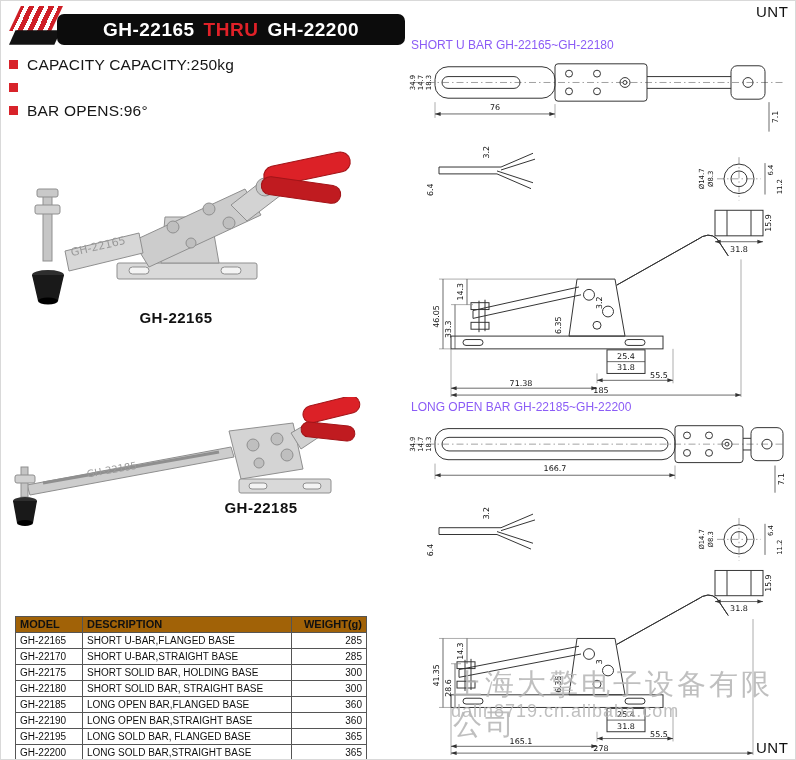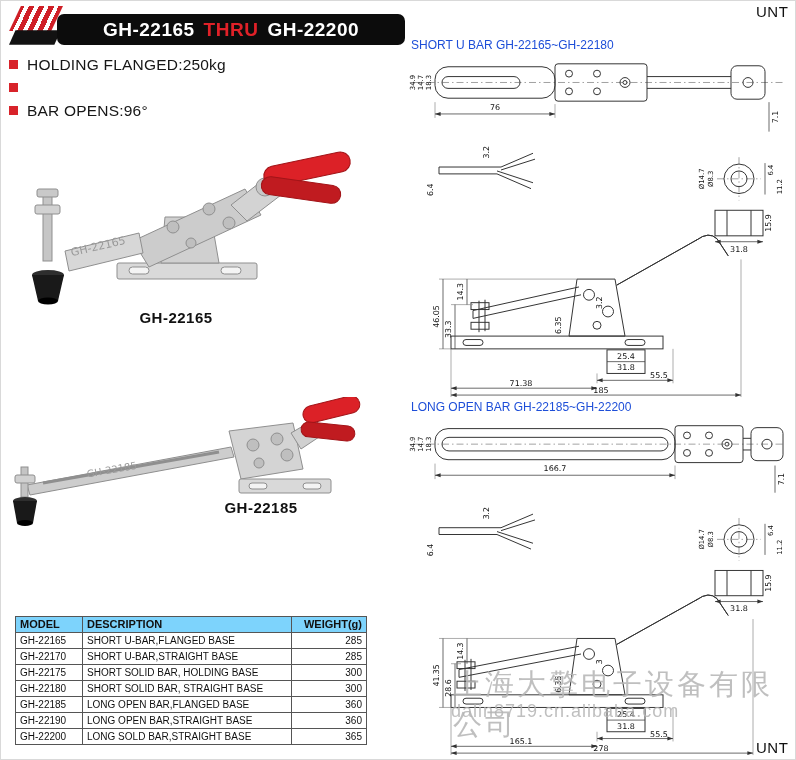--- a/index.html
+++ b/index.html
@@ -34,38 +34,38 @@
   .photo1{left:12px;top:148px;width:340px;height:160px;}
   .photo2{left:2px;top:396px;width:362px;height:140px;}
   .plabel{position:absolute;font-weight:bold;font-size:15px;letter-spacing:.5px;color:#111;text-align:center;width:160px;}
   .plabel1{left:95px;top:308px;}
   .plabel2{left:180px;top:498px;}
 
   
   .drawing{position:absolute;width:382px;}
   .d1{left:408px;top:36px;height:362px;}
   .d2{left:408px;top:398px;height:358px;}
-  .dtitle{font-size:12px;color:#1d4ed8;padding-left:2px;height:16px;line-height:16px;}
+  .dtitle{font-size:12px;color:#8b5cf6;padding-left:2px;height:16px;line-height:16px;}
   .dsvg{display:block;width:380px;}
   .d1 .dsvg{height:346px;}
   .d2 .dsvg{height:342px;}
   .ln line,.ln rect,.ln circle,.ln polygon,.ln path{stroke:#333;fill:none;stroke-width:1;}
   .ln .cl{stroke:#8a8a8a;stroke-width:.8;stroke-dasharray:7 3 1.5 3;}
   .dim line{stroke:#444;stroke-width:.8;fill:none;}
   .dim .ext{stroke:#888;stroke-width:.7;}
   .dim text{fill:#111;font-size:8px;font-family:"DejaVu Sans",sans-serif;stroke:none;}
   .dim text.sm{font-size:7px;}
   .dim .box{fill:#ffffff;stroke:#333;stroke-width:1;}
   .tube-o{stroke:#333;stroke-width:9;fill:none;stroke-linecap:round;}
   .tube-i{stroke:#fdfdfd;stroke-width:6;fill:none;stroke-linecap:round;}
 
   
   .spec-table{position:absolute;left:14px;top:615px;border-collapse:collapse;font-size:10px;color:#111;}
   .spec-table th,.spec-table td{border:1px solid #555;padding:1px 4px;height:13px;line-height:13px;white-space:nowrap;}
-  .spec-table th{font-size:11px;background:#7dd3fc;text-align:center;}
+  .spec-table th{font-size:11px;background:#a16207;text-align:center;}
   .spec-table .c-model{width:58px;text-align:left;}
   .spec-table .c-desc{width:200px;text-align:left;}
   .spec-table .c-wt{width:66px;text-align:right;}
 
   
   .wm1{position:absolute;left:452px;top:664px;font-size:29px;letter-spacing:3px;color:#b5b5b5;opacity:.85;z-index:9;}
   .wm2{position:absolute;left:450px;top:700px;font-size:18px;letter-spacing:1px;color:#b5b5b5;opacity:.85;z-index:9;}
 </style>
 </head>
 <body>
@@ -82,21 +82,21 @@
     <span class="thru">THRU</span>
     <span>GH-22200</span>
   </div>
 
   <div class="unt unt-top">UNT</div>
   <div class="unt unt-bottom">UNT</div>
 
   <ul class="specs">
     <li>
         <span class="bullet"></span>
-        <span>HOLDING FLANGED:250kg</span>
+        <span>CAPACITY CAPACITY:250kg</span>
       </li>
     <li>
         <span class="bullet"></span>
       </li>
     <li>
         <span class="bullet"></span>
         <span>BAR OPENS:96°</span>
       </li>
   </ul>
 
@@ -431,20 +431,25 @@
         <td class="c-model">GH-22185</td>
         <td class="c-desc">LONG OPEN BAR,FLANGED BASE</td>
         <td class="c-wt">360</td>
       </tr>
       <tr>
         <td class="c-model">GH-22190</td>
         <td class="c-desc">LONG OPEN BAR,STRAIGHT BASE</td>
         <td class="c-wt">360</td>
       </tr>
       <tr>
+        <td class="c-model">GH-22195</td>
+        <td class="c-desc">LONG SOLD BAR, FLANGED BASE</td>
+        <td class="c-wt">365</td>
+      </tr>
+      <tr>
         <td class="c-model">GH-22200</td>
         <td class="c-desc">LONG SOLD BAR,STRAIGHT BASE</td>
         <td class="c-wt">365</td>
       </tr>
     </tbody>
   </table>
 
   <div class="wm1">上海大擎电子设备有限公司</div>
   <div class="wm2">dalin8719.cn.alibaba.com</div>
 

